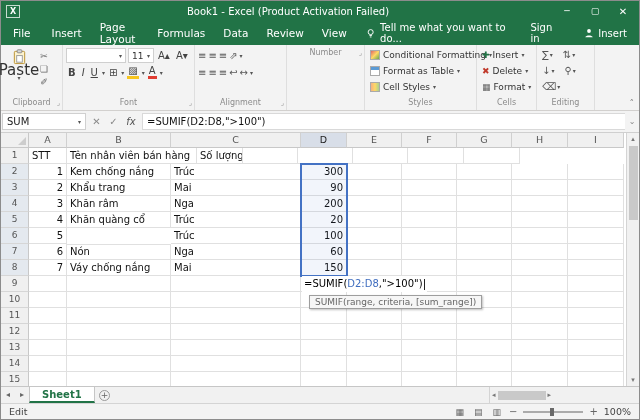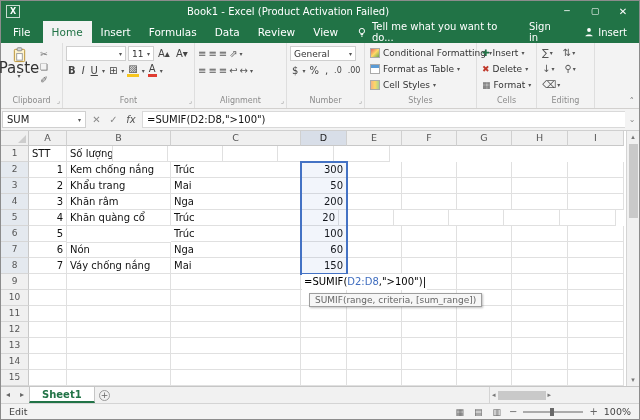--- a/index.html
+++ b/index.html
@@ -125,22 +125,22 @@
     <span class="appicon">X</span>
     <span class="ttext">Book1 - Excel (Product Activation Failed)</span>
     <span class="wctl">─</span>
     <span class="wctl">▢</span>
     <span class="wctl close">✕</span>
   </div>
 
   <div class="tabsrow">
     <div class="tabs" id="ribbon-tabs">
         <div class="tab file">File</div>
-        <div class="tab active">Home</div>
         <div class="tab">Insert</div>
+        <div class="tab">Page Layout</div>
         <div class="tab">Formulas</div>
         <div class="tab">Data</div>
         <div class="tab">Review</div>
         <div class="tab">View</div>
       </div>
     <div class="tellme">
       <svg width="10" height="11" viewBox="0 0 10 11">
           <circle cx="5" cy="4" r="2.7" fill="none" stroke="#fff" stroke-width="1"></circle>
           <path d="M3.7 7.6h2.6M4.1 9.2h1.8" stroke="#fff" stroke-width="1"></path>
         </svg>
@@ -224,36 +224,20 @@
           <span class="alicon">≡</span>
           <span class="alicon">↩</span>
           <span class="alicon">↔</span>
           <span class="dd">▾</span>
         </div>
       </div>
       <div class="rlabel"><span>Alignment</span><span class="launcher">⌟</span></div>
     </div>
 
     <div class="rgroup" style="width:78px">
-      <div class="rcol" style="flex:1">
-        <div class="frow">
-          <div class="combo numfmt">
-              <span>General</span>
-              <span class="dd">▾</span>
-            </div>
-        </div>
-        <div class="frow">
-          <span class="tbtn">$</span>
-          <span class="dd">▾</span>
-          <span class="tbtn">%</span>
-          <span class="tbtn">,</span>
-          <span class="tbtn" style="font-size:8px">.0</span>
-          <span class="tbtn" style="font-size:8px">.00</span>
-        </div>
-      </div>
       <div class="rlabel"><span>Number</span><span class="launcher">⌟</span></div>
     </div>
 
     <div class="rgroup" style="width:112px">
       <div class="rcol" style="flex:1">
         <div class="styles-row">
             <span class="sq cf"></span>
             <span>Conditional Formatting</span>
             <span class="dd">▾</span>
           </div>
@@ -360,20 +344,21 @@
           <div class="g-ch hl" style="width: 46px;">D</div>
           <div class="g-ch" style="width: 55px;">E</div>
           <div class="g-ch" style="width: 55px;">F</div>
           <div class="g-ch" style="width: 55px;">G</div>
           <div class="g-ch" style="width: 56px;">H</div>
           <div class="g-ch" style="width: 56px;">I</div>
         </div>
         <div class="g-row">
           <div class="g-rh">1</div>
           <div class="g-cell" style="width: 38px;">STT</div>
+          <div class="g-cell" style="width: 130px;">Tên nhân viên bán hàng</div>
           <div class="g-cell" style="width: 46px;">Số lượng</div>
           <div class="g-cell" style="width: 55px;"></div>
           <div class="g-cell" style="width: 55px;"></div>
           <div class="g-cell" style="width: 55px;"></div>
           <div class="g-cell" style="width: 56px;"></div>
           <div class="g-cell" style="width: 56px;"></div>
         </div>
         <div class="g-row">
           <div class="g-rh hl2">2</div>
           <div class="g-cell num" style="width: 38px;">1</div>
@@ -384,21 +369,21 @@
           <div class="g-cell" style="width: 55px;"></div>
           <div class="g-cell" style="width: 55px;"></div>
           <div class="g-cell" style="width: 56px;"></div>
           <div class="g-cell" style="width: 56px;"></div>
         </div>
         <div class="g-row">
           <div class="g-rh hl2">3</div>
           <div class="g-cell num" style="width: 38px;">2</div>
           <div class="g-cell" style="width: 104px;">Khẩu trang</div>
           <div class="g-cell" style="width: 130px;">Mai</div>
-          <div class="g-cell num" style="width: 46px;">50</div>
+          <div class="g-cell num" style="width: 46px;">90</div>
           <div class="g-cell" style="width: 55px;"></div>
           <div class="g-cell" style="width: 55px;"></div>
           <div class="g-cell" style="width: 55px;"></div>
           <div class="g-cell" style="width: 56px;"></div>
           <div class="g-cell" style="width: 56px;"></div>
         </div>
         <div class="g-row">
           <div class="g-rh hl2">4</div>
           <div class="g-cell num" style="width: 38px;">3</div>
           <div class="g-cell" style="width: 104px;">Khăn râm</div>
@@ -408,21 +393,21 @@
           <div class="g-cell" style="width: 55px;"></div>
           <div class="g-cell" style="width: 55px;"></div>
           <div class="g-cell" style="width: 56px;"></div>
           <div class="g-cell" style="width: 56px;"></div>
         </div>
         <div class="g-row">
           <div class="g-rh hl2">5</div>
           <div class="g-cell num" style="width: 38px;">4</div>
           <div class="g-cell" style="width: 104px;">Khăn quàng cổ</div>
           <div class="g-cell" style="width: 130px;">Trúc</div>
-          <div class="g-cell num" style="width: 38px;">20</div>
+          <div class="g-cell num" style="width: 46px;">20</div>
           <div class="g-cell" style="width: 55px;"></div>
           <div class="g-cell" style="width: 55px;"></div>
           <div class="g-cell" style="width: 55px;"></div>
           <div class="g-cell" style="width: 56px;"></div>
           <div class="g-cell" style="width: 56px;"></div>
         </div>
         <div class="g-row">
           <div class="g-rh hl2">6</div>
           <div class="g-cell num" style="width: 38px;">5</div>
           <div class="g-cell" style="width: 104px; margin-top: 16px;">Bao tay</div>

